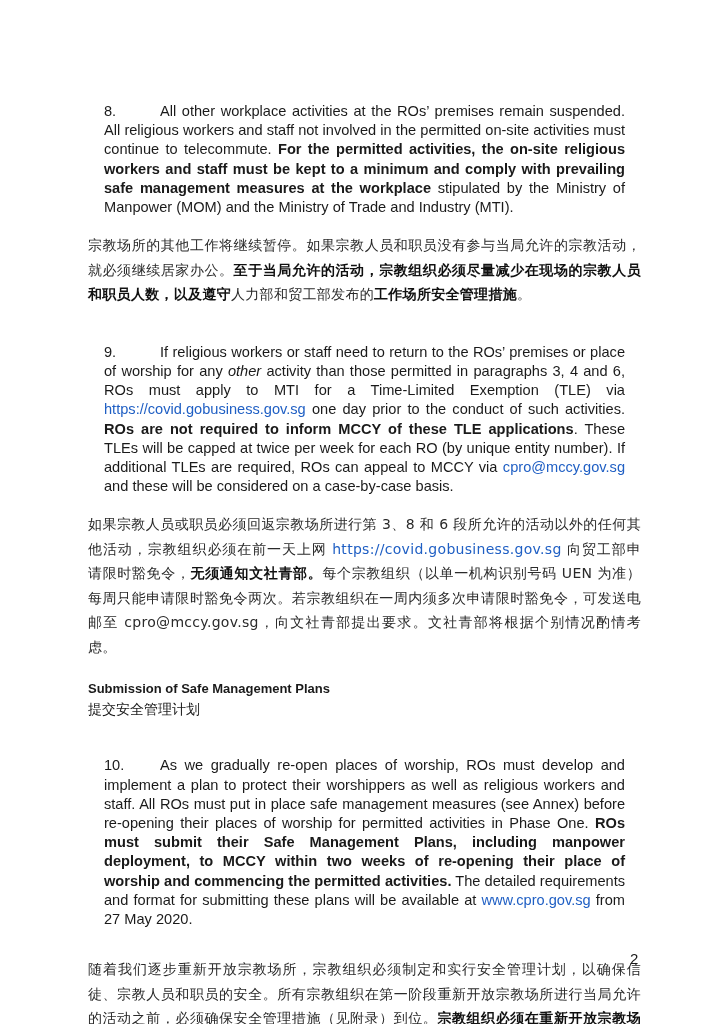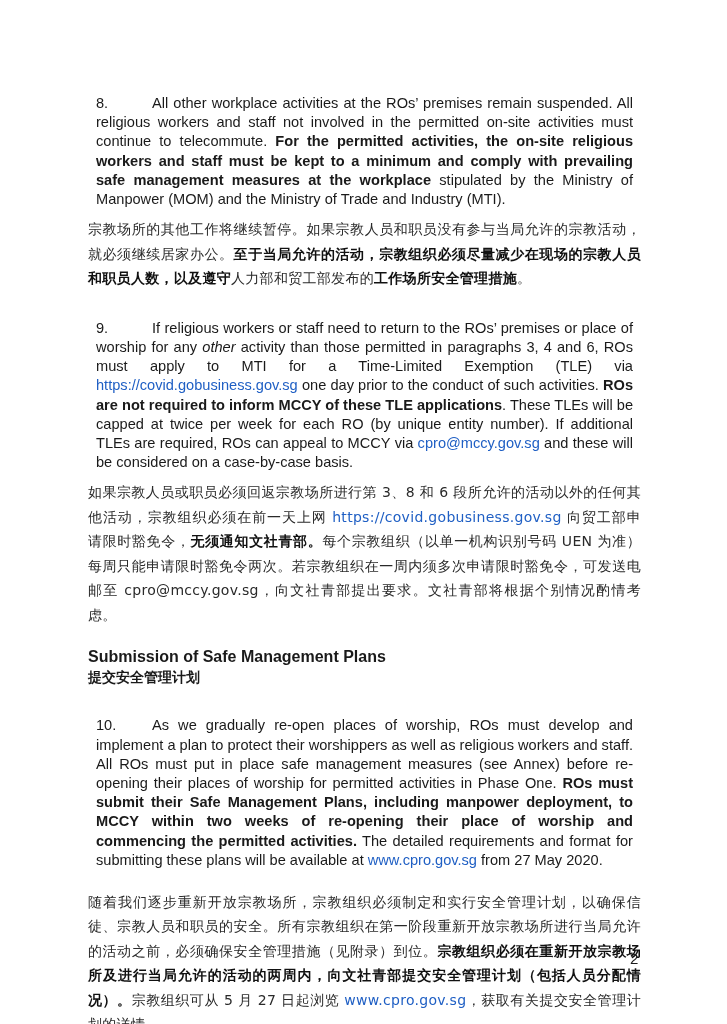--- a/index.html
+++ b/index.html
@@ -1,29 +1,29 @@
 <!DOCTYPE html>
 <html><head>
 <meta charset="utf-8">
 <style>
   html, body { margin: 0; padding: 0; background: #ffffff; }
   body { width: 727px; height: 1024px; position: relative; overflow: hidden;
          font-family: "Liberation Sans", sans-serif; color: #1a1a1a; }
   .page { position: absolute; left: 88px; top: 86px; width: 553px; }
-  .en { font-size: 14.6px; line-height: 19.2px; text-align: justify; margin: 8px; }
+  .en { font-size: 14.6px; line-height: 19.2px; text-align: justify; margin: 16px; }
   .zh { font-family: "DejaVu Sans", sans-serif; font-size: 14px; line-height: 24.5px;
         text-align: justify; margin: 0; color: #2a2a2a; letter-spacing: 0.3px; }
   .zh b { color: #111; }
   .num { display: inline-block; width: 56px; }
   .gap { height: 20px; }
   .gap-sm { height: 12px; }
   a, .link { color: #1f5fc4; }
   .u { }
-  .heading-en { font-size: 16px; line-height: 19px; font-weight: bold; margin: 0; }
-  .heading-zh { font-family: "DejaVu Sans", sans-serif; font-size: 14px; line-height: 22px; font-weight: bold; margin: 0; }
+  .heading-en { font-size: 13px; line-height: 19px; font-weight: bold; margin: 0; }
+  .heading-zh { font-family: "DejaVu Sans", sans-serif; font-size: 14px; line-height: 22px; font-weight: normal; margin: 0; }
   .page-num { position: absolute; left: 630px; top: 950px; font-size: 15px; }
 </style>
 </head>
 <body>
 
 <div class="page">
 
   <p class="en"><span class="num">8.</span><span>All other workplace activities at the ROs’ premises remain suspended. All religious workers and staff not involved in the permitted on-site activities must continue to telecommute. </span><b>For the permitted activities, the on-site religious workers and staff must be kept to a minimum and comply with prevailing safe management measures at the workplace</b><span> stipulated by the Ministry of Manpower (MOM) and the Ministry of Trade and Industry (MTI).</span></p>
   <p class="zh"><span>宗教场所的其他工作将继续暂停。如果宗教人员和职员没有参与当局允许的宗教活动，就必须继续居家办公。</span><b>至于当局允许的活动，宗教组织必须尽量减少在现场的宗教人员和职员人数，以及遵守</b><span>人力部和贸工部发布的</span><b>工作场所安全管理措施</b><span>。</span></p>
 

